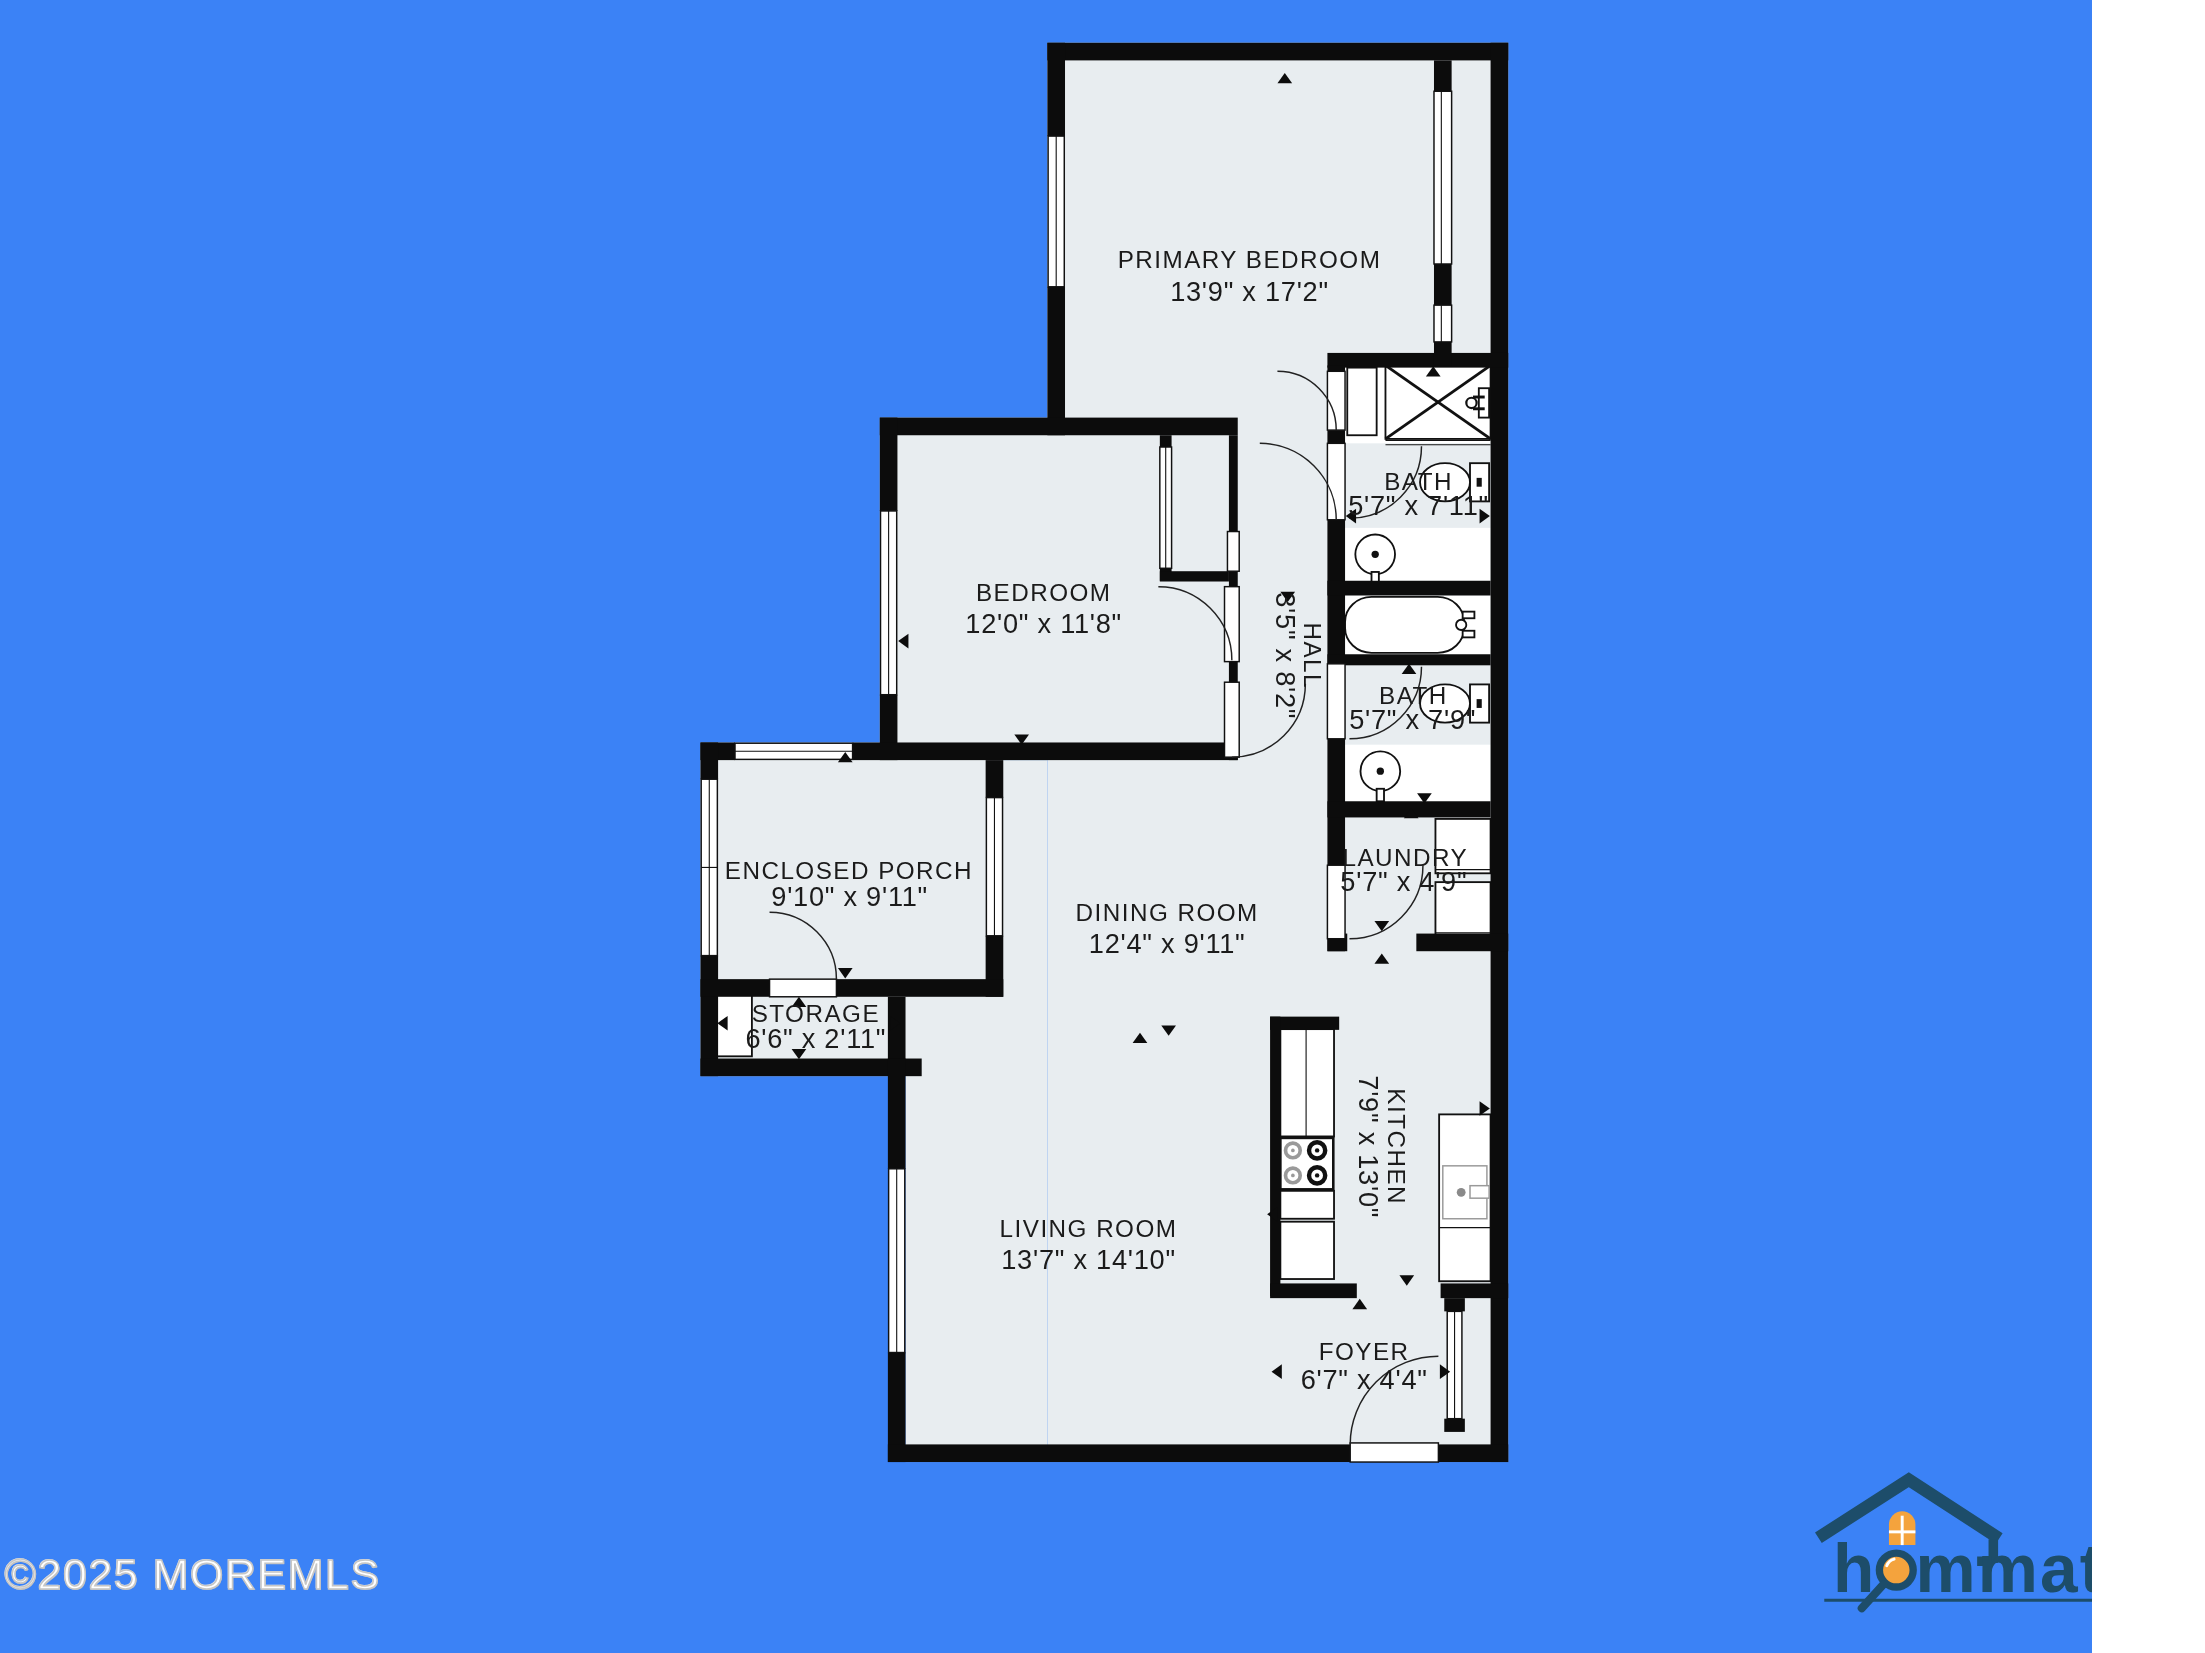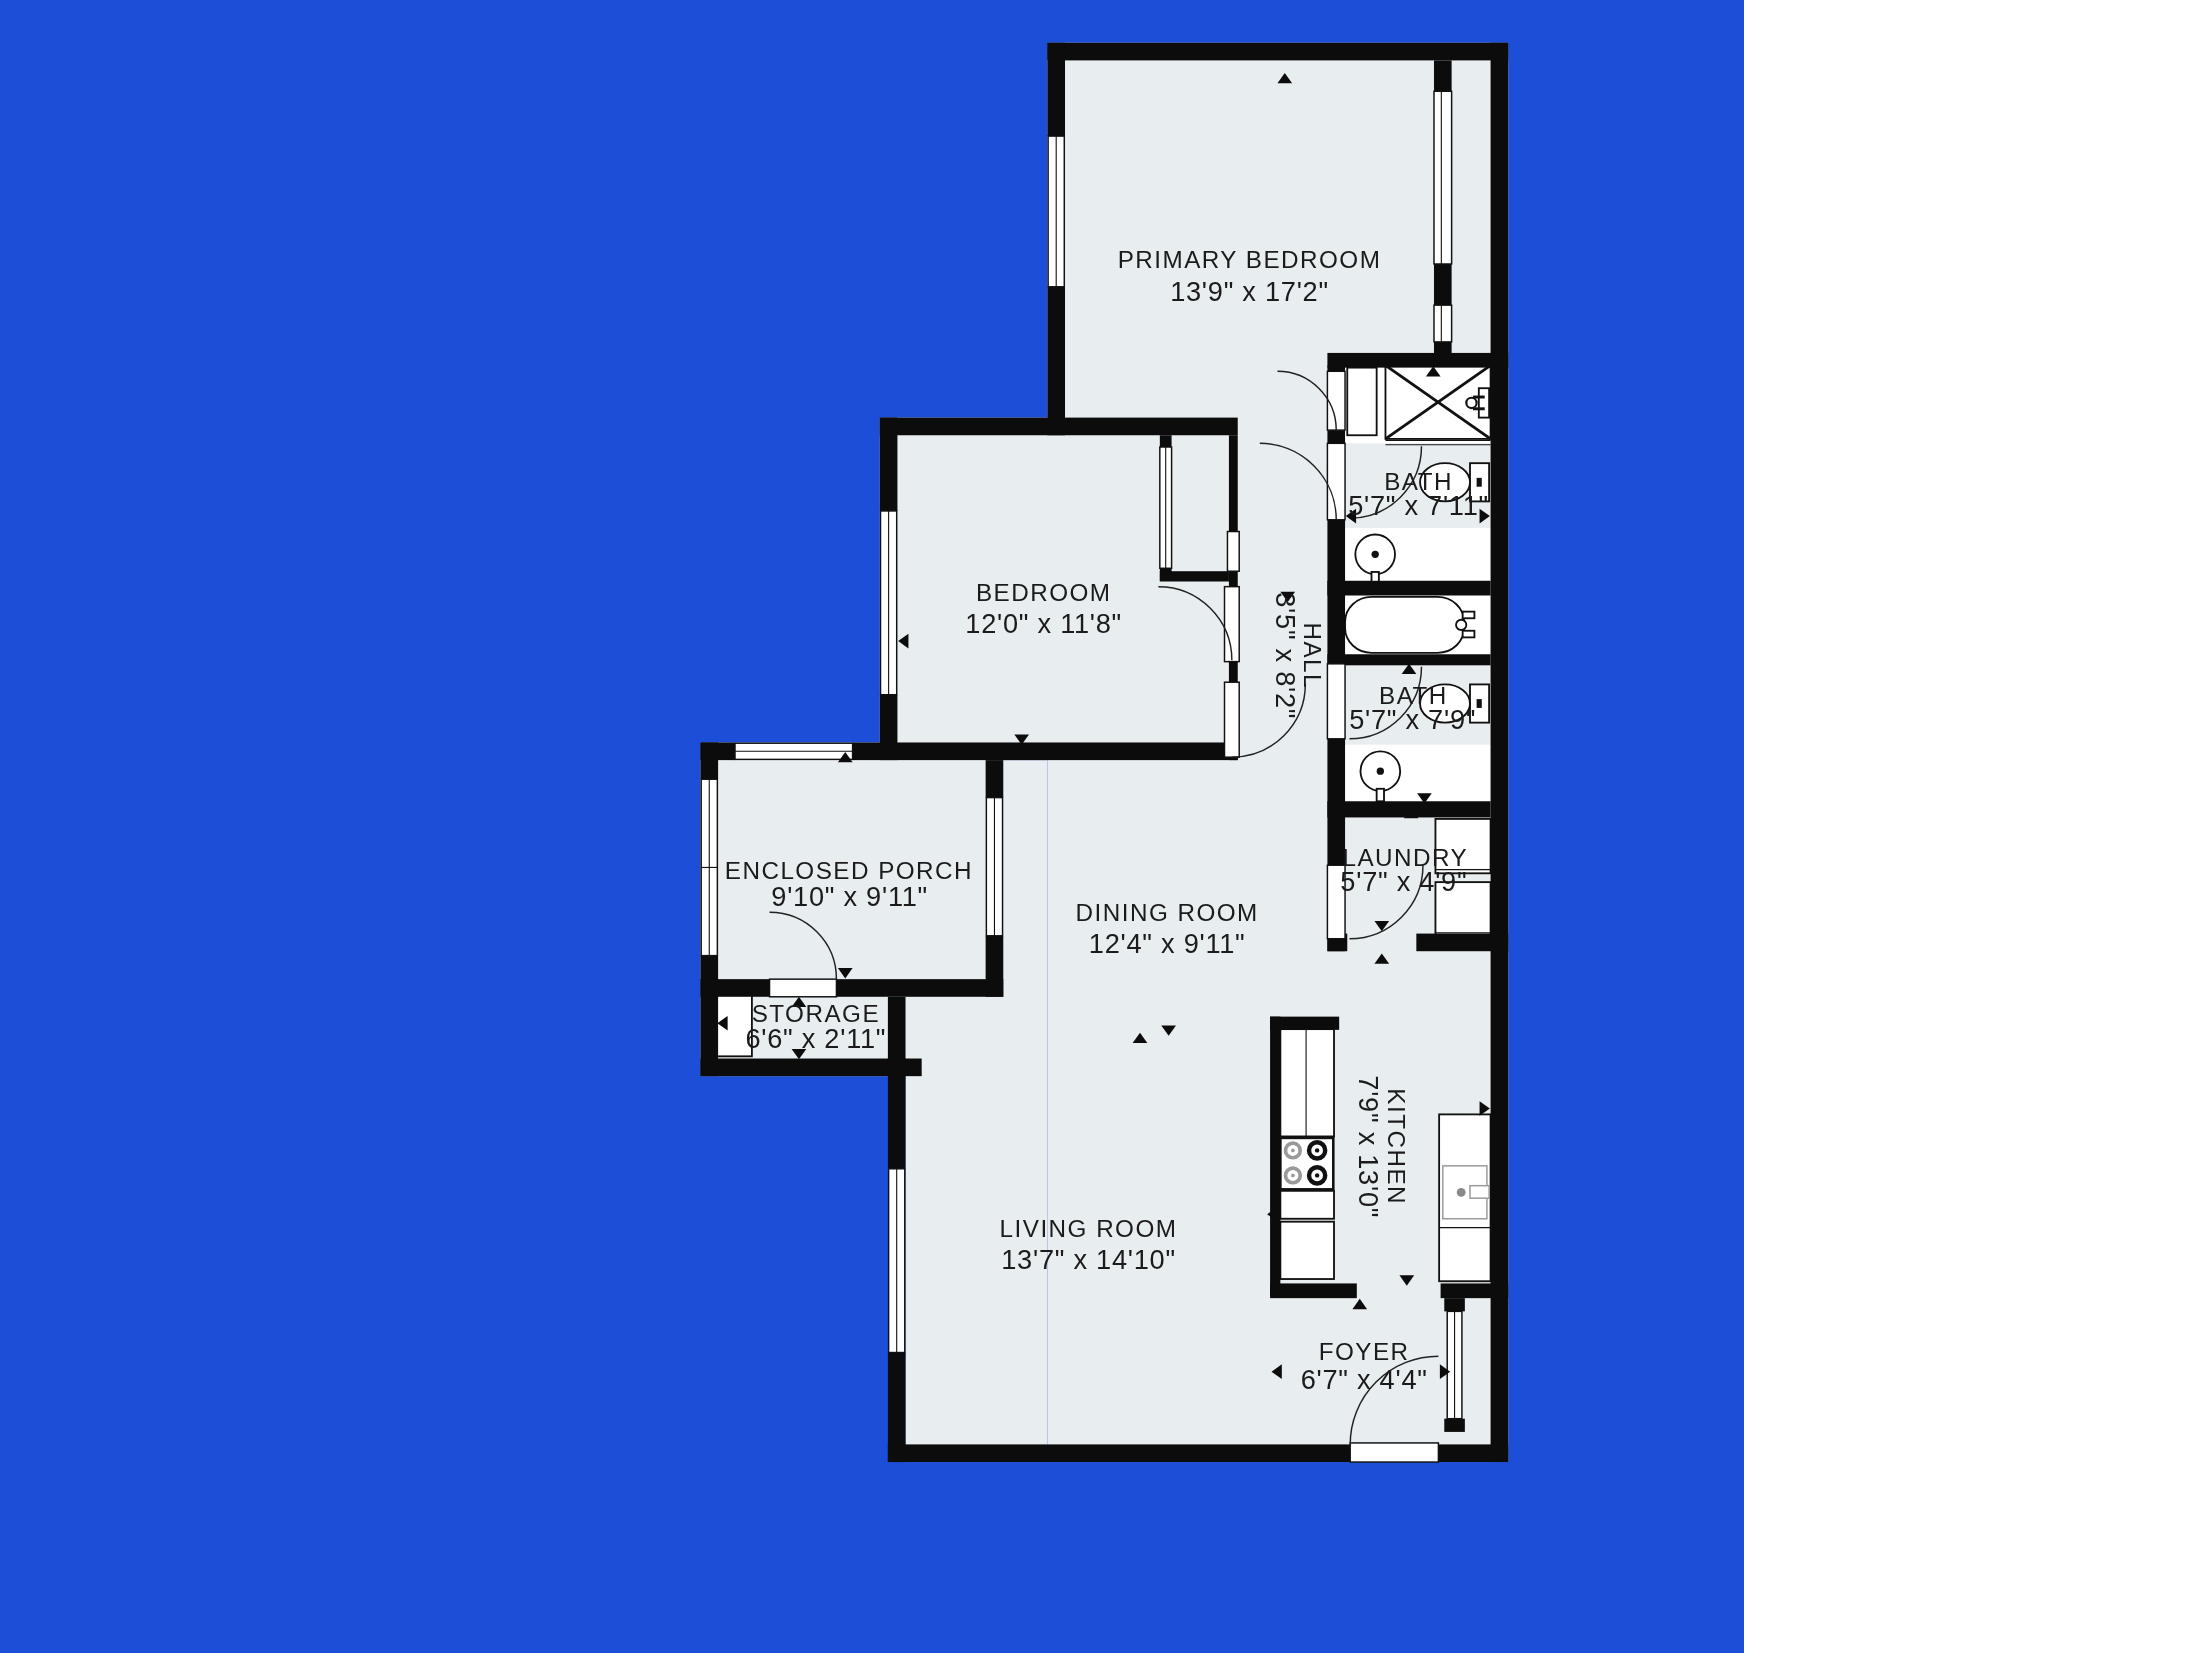--- a/index.html
+++ b/index.html
@@ -1,16 +1,16 @@
 <!DOCTYPE html>
 <html style="font-size:11.8px"><head>
 <meta charset="utf-8">
 <style>
   html,body{margin:0;padding:0;background:#ffffff;}
-  #stage{position:relative;width:1744px;height:1654px;background:#1d4ed8;overflow:hidden;
+  #stage{position:relative;width:2092px;height:1654px;background:#3b82f6;overflow:hidden;
          font-family:"Liberation Sans", sans-serif;}
   #plan-svg{position:absolute;left:0;top:0;}
   .room-name{font-family:"Liberation Sans",sans-serif;font-size:33px;letter-spacing:2px;fill:#1b1b1b;}
   .room-dims{font-family:"Liberation Sans",sans-serif;font-size:37px;letter-spacing:1px;fill:#1b1b1b;}
   .wall{fill:#0c0c0c;}
   .floor{fill:#e8edf0;}
   .winbox{fill:#ffffff;stroke:#111111;stroke-width:2;}
   .winline{stroke:#111111;stroke-width:1.5;}
   .leaf{fill:#ffffff;stroke:#111111;stroke-width:2;}
   .arc{fill:none;stroke:#222222;stroke-width:2;}
@@ -362,15 +362,16 @@
     <g>
       <circle cx="2580" cy="2136" r="23" fill="#f4a33d" stroke="#1d4d6a" stroke-width="10"></circle>
       <path d="M2567,2130 a15,15 0 0 1 10,-9" fill="none" stroke="#ffffff" stroke-width="4" stroke-linecap="round"></path>
       <line x1="2562" y1="2156" x2="2533" y2="2188" stroke="#1d4d6a" stroke-width="11" stroke-linecap="round"></line>
     </g>
     <text class="logo-text" x="2606" y="2166">mmati</text>
     <text class="logo-reg" x="2900" y="2186">®</text>
   </g>
 </svg>
 
+<div id="watermark">©2025 MOREMLS</div>
 
 </div>
 
 
 </body></html>

